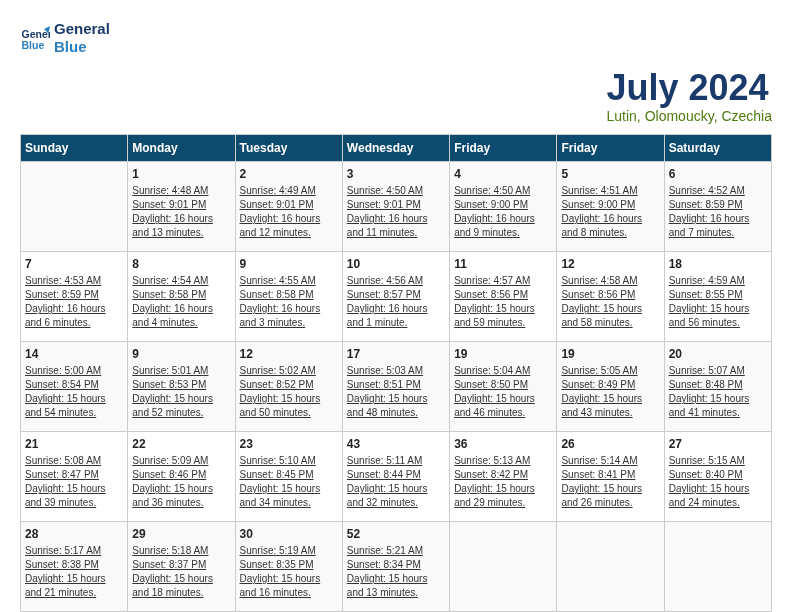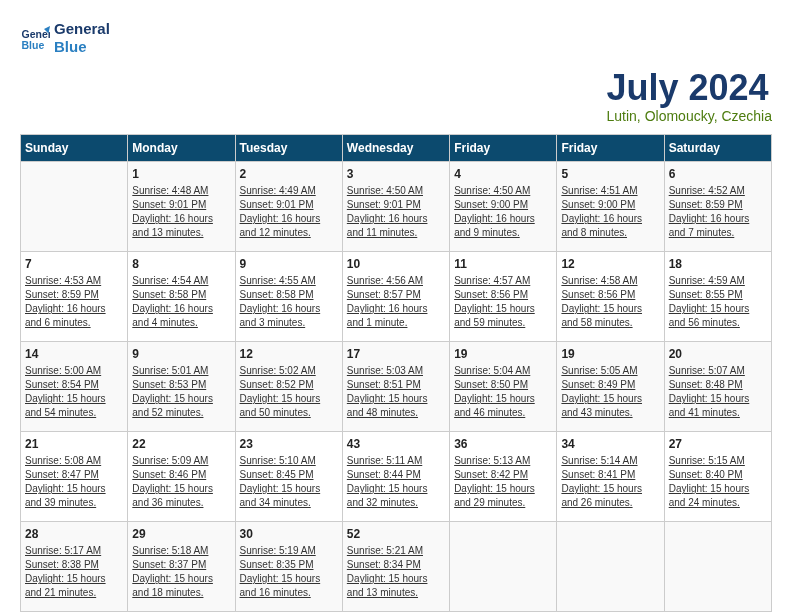--- a/index.html
+++ b/index.html
@@ -218,21 +218,21 @@
         </td>
         <td>
           <span class="day-number">43</span>
           <div class="day-info">Sunrise: 5:11 AM<br>Sunset: 8:44 PM<br>Daylight: 15 hours<br>and 32 minutes.</div>
         </td>
         <td>
           <span class="day-number">36</span>
           <div class="day-info">Sunrise: 5:13 AM<br>Sunset: 8:42 PM<br>Daylight: 15 hours<br>and 29 minutes.</div>
         </td>
         <td>
-          <span class="day-number">34</span>
+          <span class="day-number">26</span>
           <div class="day-info">Sunrise: 5:14 AM<br>Sunset: 8:41 PM<br>Daylight: 15 hours<br>and 26 minutes.</div>
         </td>
         <td>
           <span class="day-number">27</span>
           <div class="day-info">Sunrise: 5:15 AM<br>Sunset: 8:40 PM<br>Daylight: 15 hours<br>and 24 minutes.</div>
         </td>
       </tr>
       <tr>
         <td>
           <span class="day-number">28</span>

